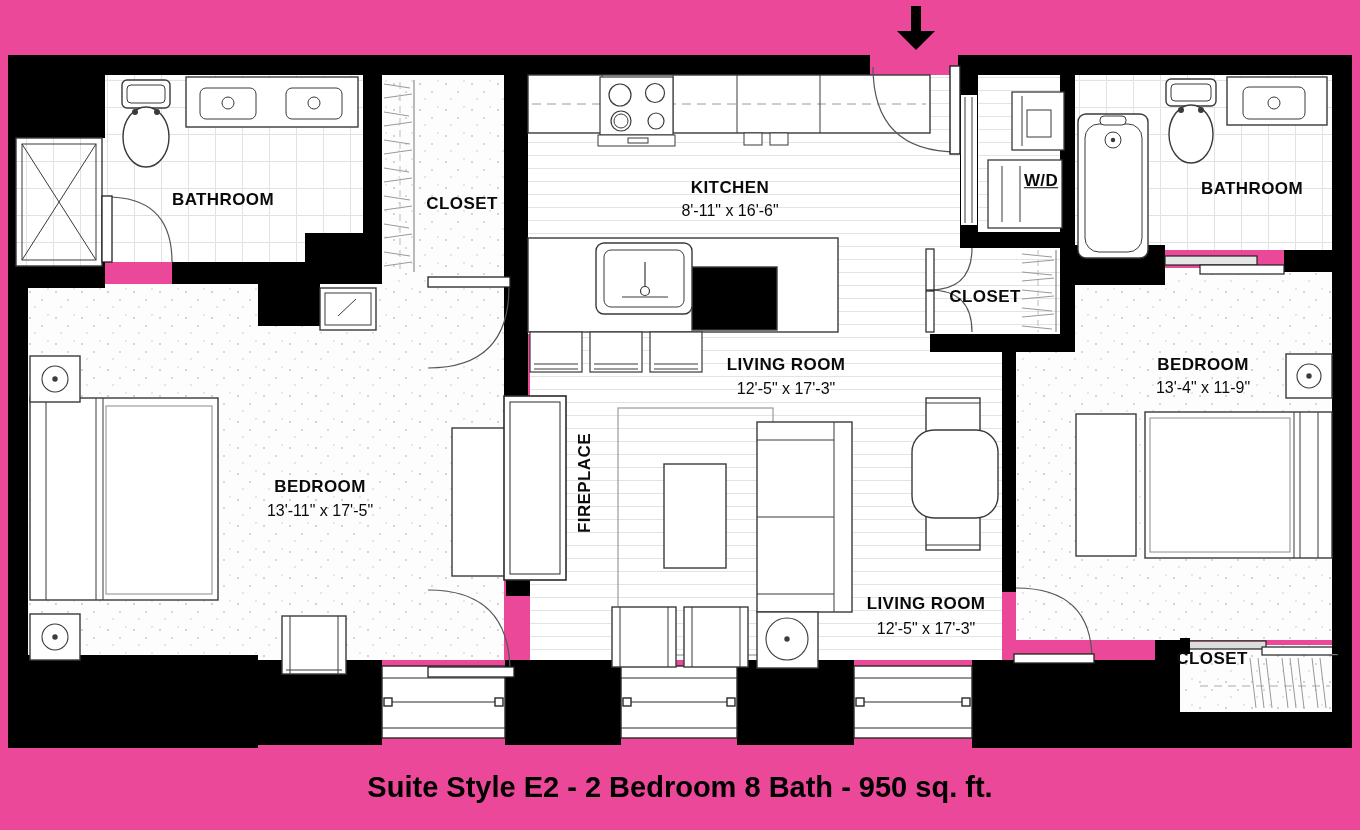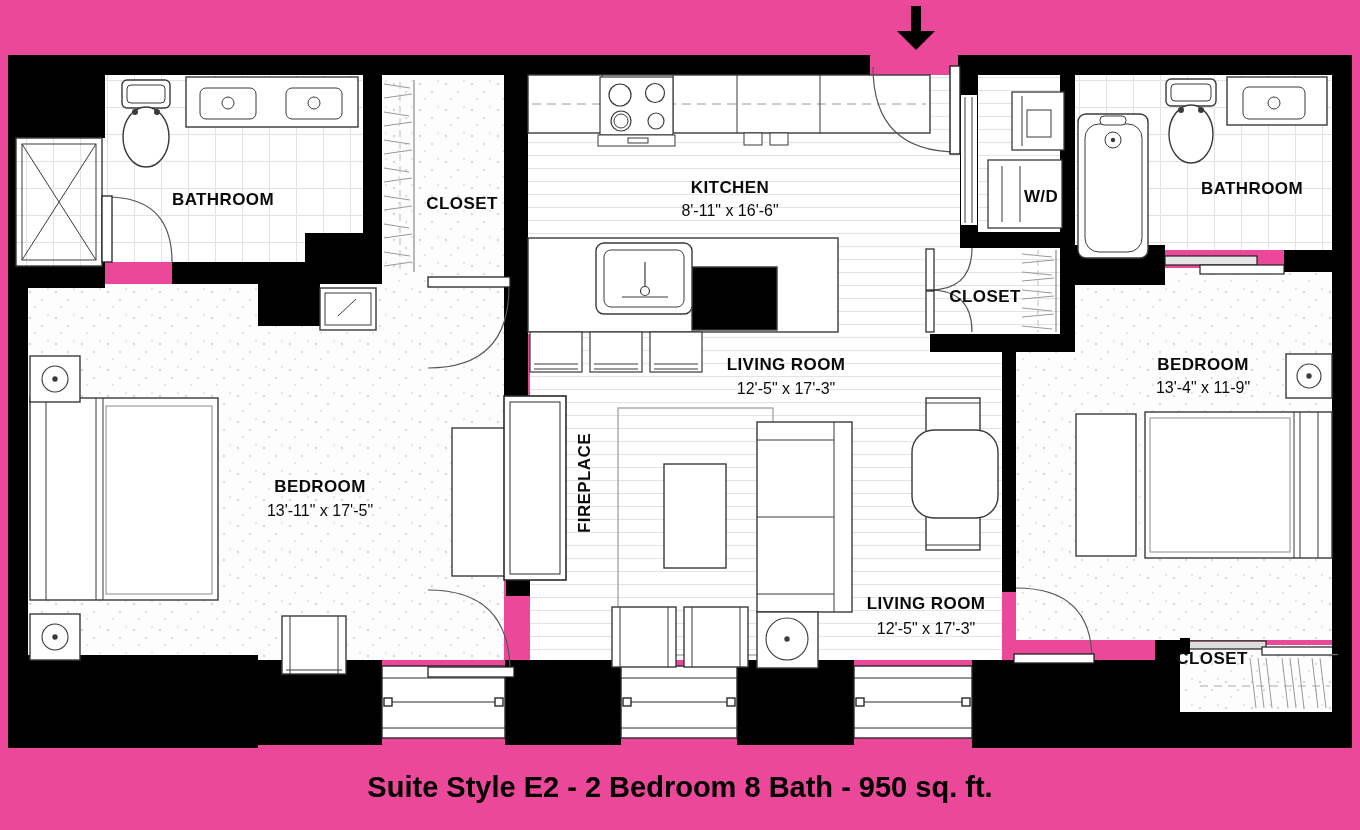--- a/index.html
+++ b/index.html
@@ -412,21 +412,21 @@
     <rect x="428" y="667" width="86" height="10" fill="#ffffff" stroke="#222222" stroke-width="1.3"></rect>
     <path d="M 1016 588 Q 1092 588 1092 660" stroke="#555555" stroke-width="1.2" fill="none"></path>
     <rect x="1014" y="654" width="80" height="9" fill="#ffffff" stroke="#222222" stroke-width="1.3"></rect>
   </g>
 </svg>
 
   <div class="room-label" style="left:223px;top:200px;">BATHROOM</div>
   <div class="room-label" style="left:462px;top:204px;">CLOSET</div>
   <div class="room-label" style="left:730px;top:188px;">KITCHEN</div>
   <div class="room-dims" style="left:730px;top:211px;">8'-11" x 16'-6"</div>
-  <div class="room-label" style="left:1041px;top:197px;">W/D</div>
+  <div class="room-label" style="left:1041px;top:181px;text-decoration:underline;">W/D</div>
   <div class="room-label" style="left:985px;top:297px;">CLOSET</div>
   <div class="room-label" style="left:1252px;top:189px;">BATHROOM</div>
   <div class="room-label" style="left:786px;top:365px;">LIVING ROOM</div>
   <div class="room-dims" style="left:786px;top:389px;">12'-5" x 17'-3"</div>
   <div class="room-label" style="left:1203px;top:365px;">BEDROOM</div>
   <div class="room-dims" style="left:1203px;top:388px;">13'-4" x 11-9"</div>
   <div class="room-label" style="left:320px;top:487px;">BEDROOM</div>
   <div class="room-dims" style="left:320px;top:511px;">13'-11" x 17'-5"</div>
   <div class="room-label vert" style="left:585px;top:483px;">FIREPLACE</div>
   <div class="room-label" style="left:926px;top:604px;">LIVING ROOM</div>

